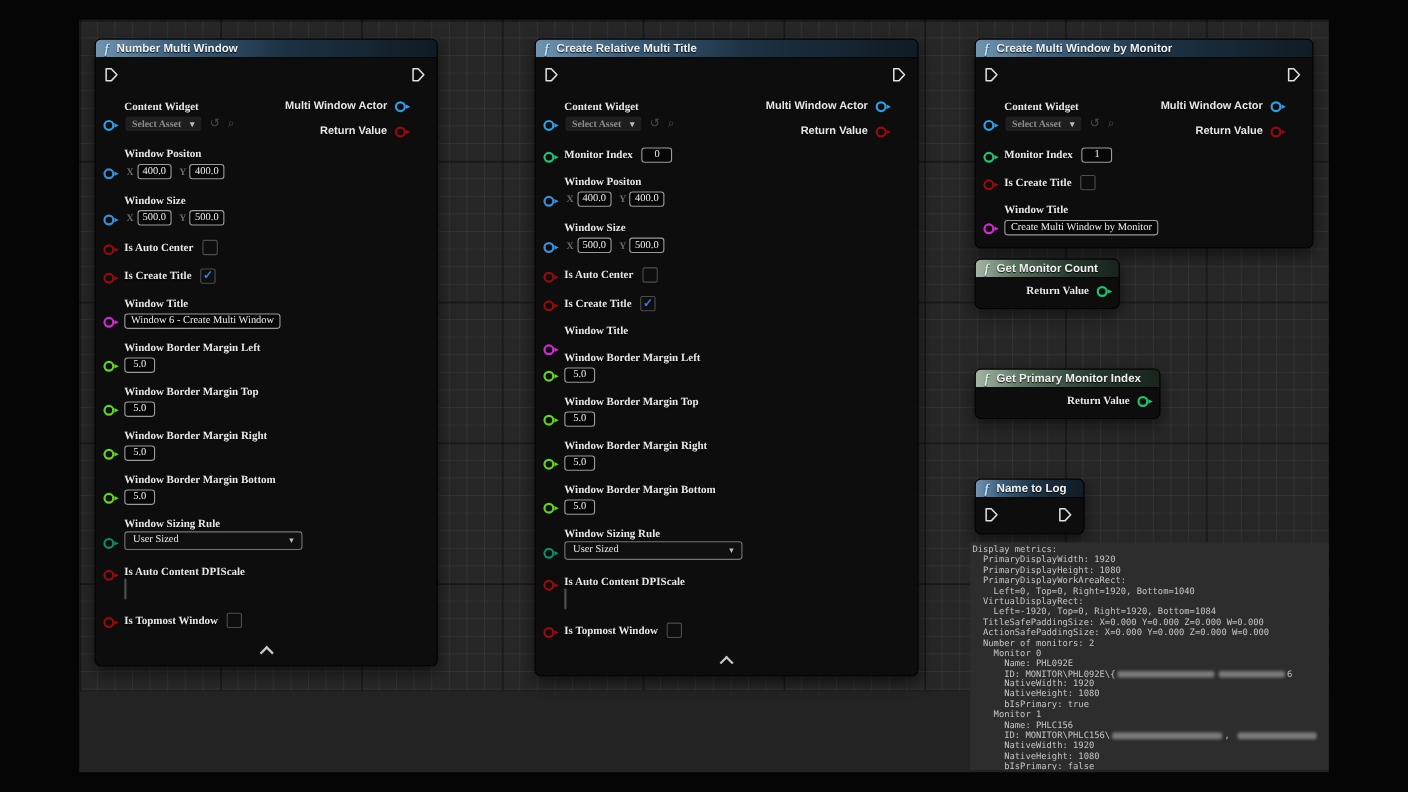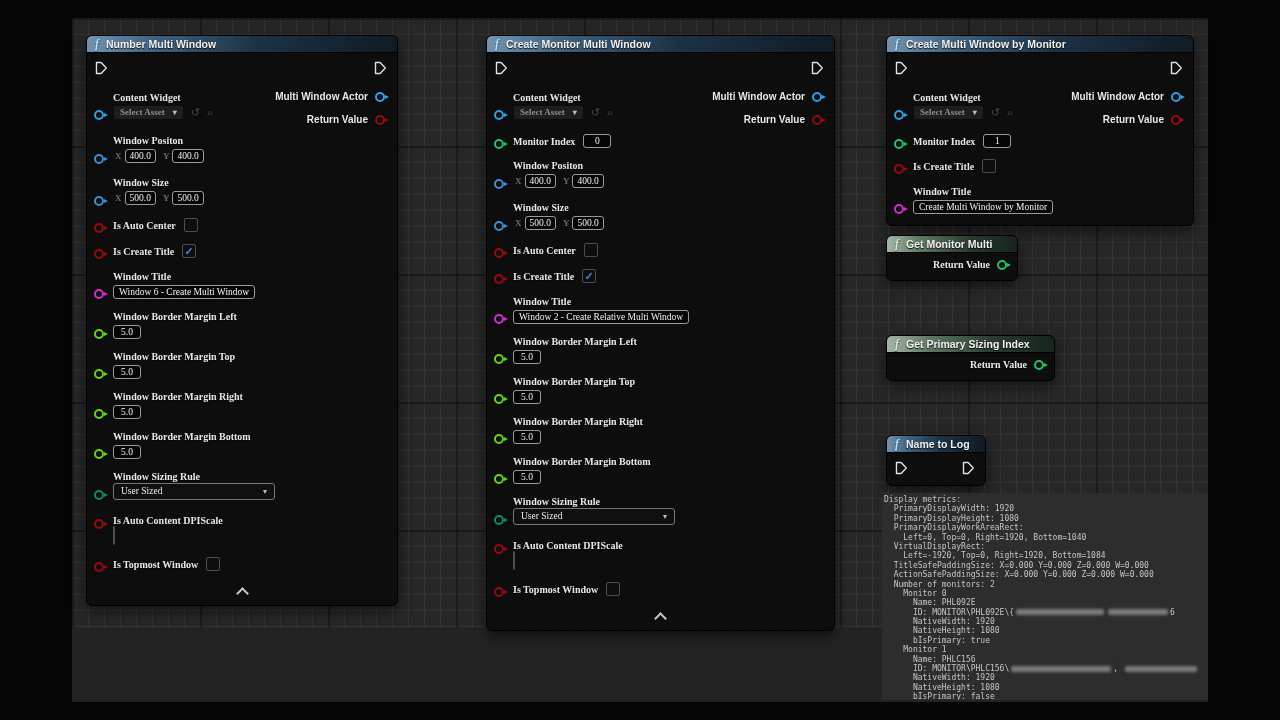--- a/index.html
+++ b/index.html
@@ -58,21 +58,21 @@
     border-radius:3px;color:#8e8e8e;font-size:9px;font-weight:bold;line-height:13px;padding:0 6px;}
   .chevdown{font-size:8px;color:#bdbdbd;line-height:10px;}
   .ghost{color:#4a4a4a;font-size:11px;line-height:13px;margin-left:7px;}
   .selbox{display:inline-flex;justify-content:space-between;align-items:center;width:146px;background:#101010;
     border:1px solid #767676;border-radius:3px;color:#ececec;font-size:9.5px;line-height:15px;padding:0 7px;}
   .cb{width:12px;height:12px;background:#0e0e0e;border:1px solid #4d4d4d;border-radius:2px;}
   .cb.checked::before{content:"✓";display:block;text-align:center;font-size:11px;line-height:12px;
     font-weight:bold;color:#2e86e8;}
   .row-cbb .cb{margin-top:2px;}
   
-  .outputs{position:absolute;top:54px;right:12px;}
+  .outputs{position:absolute;top:54px;right:28px;}
   .outrow{display:flex;align-items:center;gap:7px;justify-content:flex-end;height:13px;margin-bottom:10px;}
   .outrow.flow{margin:0;padding:5px 10px 9px;}
   
   .chev-wrap{display:flex;justify-content:center;padding:6px 0 7px;}
   .chev{width:7px;height:7px;border-top:2px solid #c9c9c9;border-left:2px solid #c9c9c9;transform:rotate(45deg);}
   
   #log{position:absolute;left:882px;top:493px;width:326px;height:207px;background:#2d2d2d;
     font-family:"DejaVu Sans Mono",monospace;font-size:8px;line-height:9.4px;color:#c6c6c6;
     white-space:pre;overflow:hidden;padding:2px 0 0 2px;box-sizing:border-box;}
   .logline{height:9.4px;}
@@ -214,21 +214,21 @@
           </div>
           <div class="outrow">
             <div class="lbl">Return Value</div>
             <span class="pin" style="color: rgb(150, 11, 11);"></span>
           </div>
         </div>
       </div>
       <div class="node" style="left: 486px; top: 35px; width: 347px;">
         <div class="hdr blue">
           <span class="ficon">f</span>
-          <span class="ttl">Create Monitor Multi Window</span>
+          <span class="ttl">Create Relative Multi Title</span>
         </div>
         <div class="body">
           <div class="exec-row">
             <span class="exec">
               <svg width="13" height="14" viewBox="0 0 13 14">
                 <path d="M1.5 1.5 h4.6 l5.2 5.5 -5.2 5.5 h-4.6 z" fill="none" stroke="#e0e0e0" stroke-width="1.4" stroke-linejoin="round"></path>
               </svg>
             </span>
             <span class="exec">
               <svg width="13" height="14" viewBox="0 0 13 14">
@@ -285,23 +285,20 @@
           <div class="row row-cb">
             <span class="pinh"><span class="pin" style="color: rgb(150, 11, 11);"></span></span>
             <div class="inline-line">
               <div class="lbl">Is Create Title</div>
               <span class="cb checked"></span>
             </div>
           </div>
           <div class="row row-text">
             <span class="pinh"><span class="pin" style="color: rgb(211, 42, 211);"></span></span>
             <div class="lbl">Window Title</div>
-            <div class="ctl-line">
-              <span class="textbox">Window 2 - Create Relative Multi Window</span>
-            </div>
           </div>
           <div class="row row-num">
             <span class="pinh"><span class="pin" style="color: rgb(99, 213, 28);"></span></span>
             <div class="lbl">Window Border Margin Left</div>
             <div class="ctl-line">
               <span class="numbox">5.0</span>
             </div>
           </div>
           <div class="row row-num">
             <span class="pinh"><span class="pin" style="color: rgb(99, 213, 28);"></span></span>
@@ -416,33 +413,33 @@
           </div>
           <div class="outrow">
             <div class="lbl">Return Value</div>
             <span class="pin" style="color: rgb(150, 11, 11);"></span>
           </div>
         </div>
       </div>
       <div class="node" style="left: 886px; top: 235px; width: 130px;">
         <div class="hdr green">
           <span class="ficon">f</span>
-          <span class="ttl">Get Monitor Multi</span>
+          <span class="ttl">Get Monitor Count</span>
         </div>
         <div class="body">
           <div class="outrow flow">
             <div class="lbl">Return Value</div>
             <span class="pin" style="color: rgb(30, 196, 110);"></span>
           </div>
         </div>
       </div>
       <div class="node" style="left: 886px; top: 335px; width: 167px;">
         <div class="hdr green">
           <span class="ficon">f</span>
-          <span class="ttl">Get Primary Sizing Index</span>
+          <span class="ttl">Get Primary Monitor Index</span>
         </div>
         <div class="body">
           <div class="outrow flow">
             <div class="lbl">Return Value</div>
             <span class="pin" style="color: rgb(30, 196, 110);"></span>
           </div>
         </div>
       </div>
       <div class="node" style="left: 886px; top: 435px; width: 98px;">
         <div class="hdr blue">

